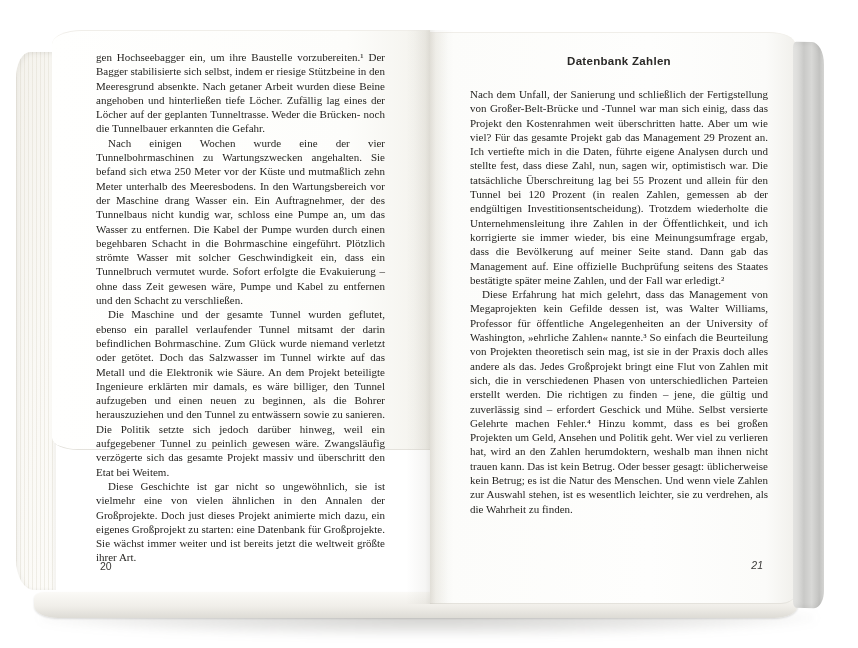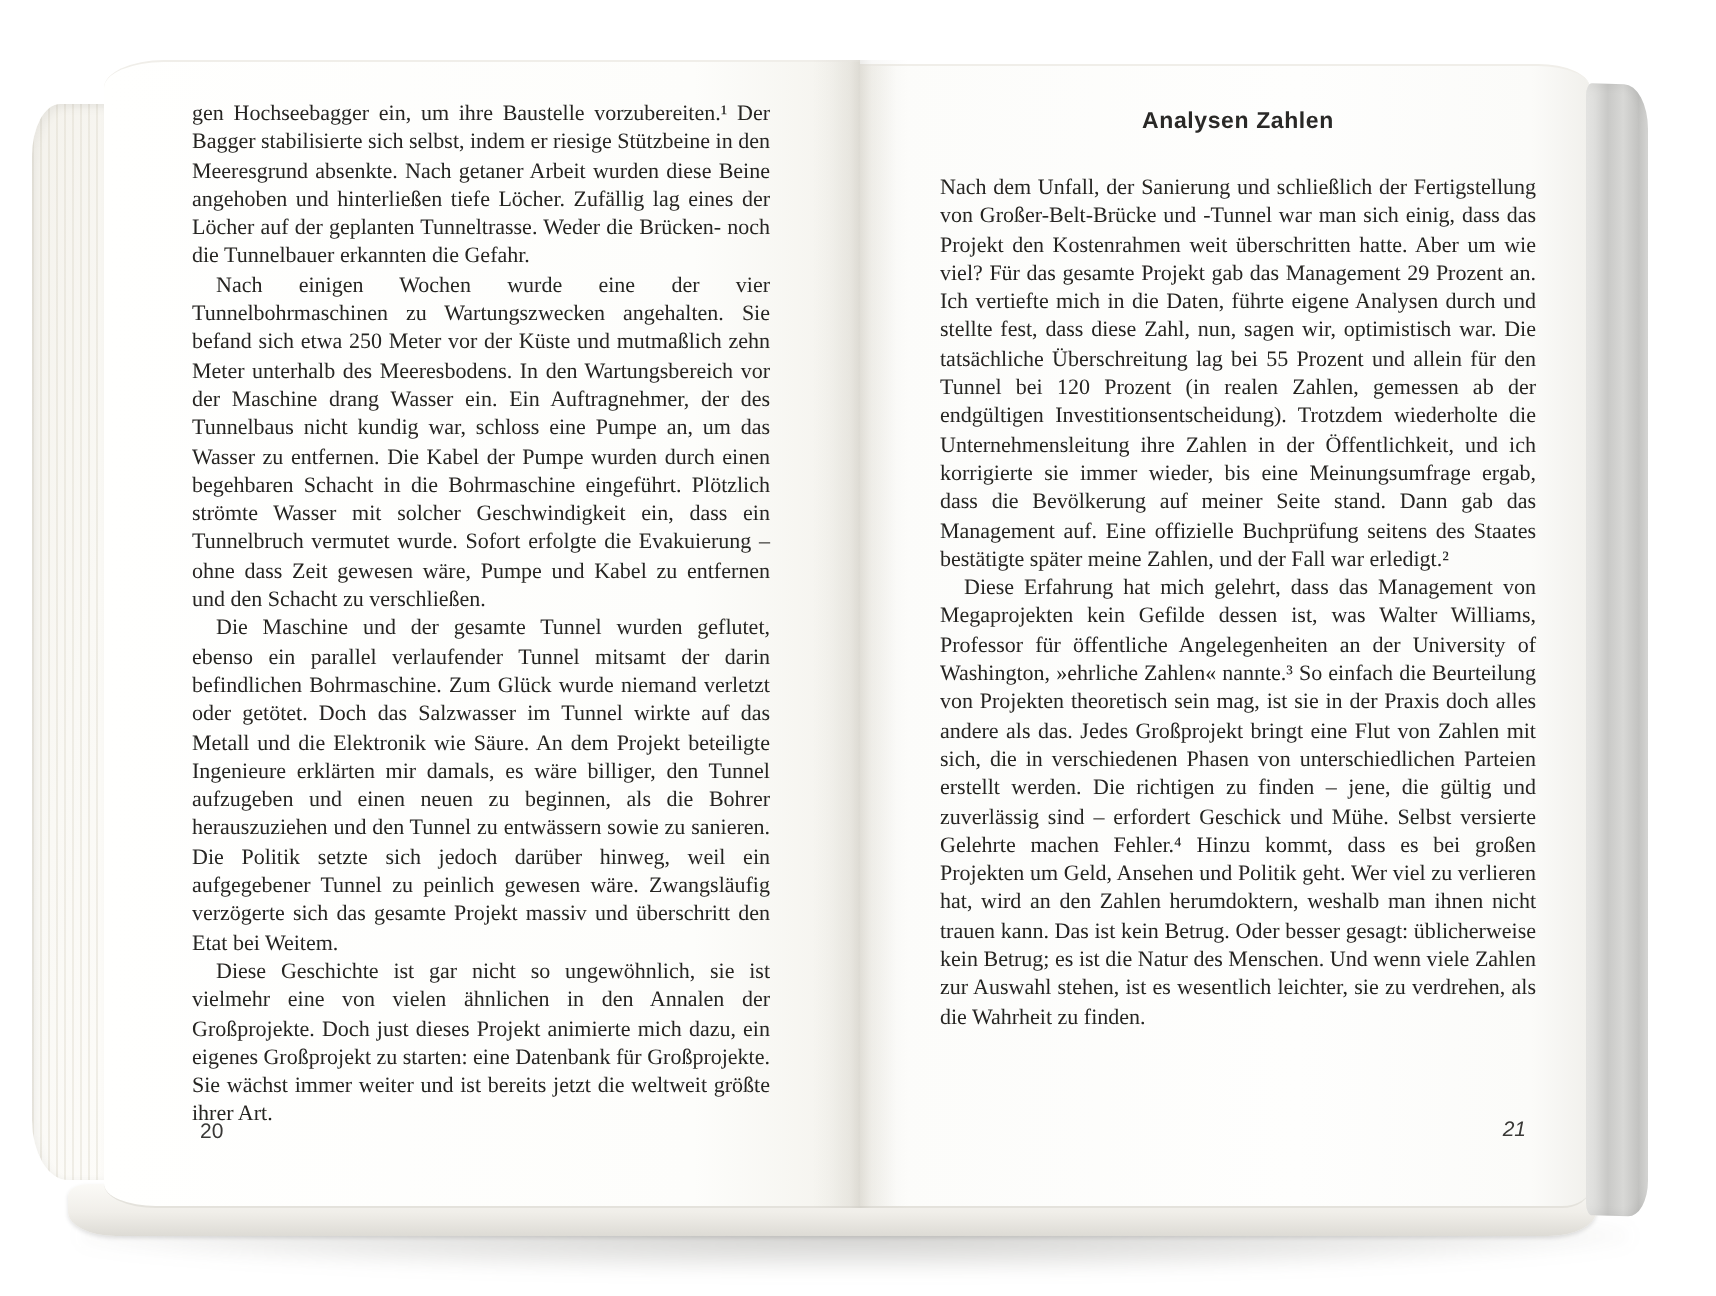--- a/index.html
+++ b/index.html
@@ -53,21 +53,21 @@
   }
   
   .page {
     position: absolute;
     box-sizing: border-box;
   }
   .page-left {
     left: 52px;
     top: 30px;
     width: 378px;
-    height: 574px;
+    height: 420px;
     background: linear-gradient(to right, #fffffe 0%, #fdfdfb 78%, #f5f4ef 96%, #edebe5 100%);
     border-top-left-radius: 30px 14px;
     border-bottom-left-radius: 26px 12px;
     border-top: 1px solid #f0eee9;
     border-bottom: 1px solid #e4e2dc;
   }
   .page-right {
     left: 430px;
     top: 32px;
     width: 365px;
@@ -179,21 +179,21 @@
 
         <p class="indent">Die Maschine und der gesamte Tunnel wurden geflutet, ebenso ein parallel verlaufender Tunnel mitsamt der darin befindlichen Bohrmaschine. Zum Glück wurde niemand verletzt oder getötet. Doch das Salzwasser im Tunnel wirkte auf das Metall und die Elektronik wie Säure. An dem Projekt beteiligte Ingenieure erklärten mir damals, es wäre billiger, den Tunnel aufzugeben und einen neuen zu beginnen, als die Bohrer herauszuziehen und den Tunnel zu entwässern sowie zu sanieren. Die Politik setzte sich jedoch darüber hinweg, weil ein aufgegebener Tunnel zu peinlich gewesen wäre. Zwangsläufig verzögerte sich das gesamte Projekt massiv und überschritt den Etat bei Weitem.</p>
 
         <p class="indent">Diese Geschichte ist gar nicht so ungewöhnlich, sie ist vielmehr eine von vielen ähnlichen in den Annalen der Großprojekte. Doch just dieses Projekt animierte mich dazu, ein eigenes Großprojekt zu starten: eine Datenbank für Großprojekte. Sie wächst immer weiter und ist bereits jetzt die weltweit größte ihrer Art.</p>
 
       </div>
     <div class="pagenum pagenum-left">20</div>
   </div>
 
   <div class="page page-right">
-    <div class="running-header">Analysen Zahlen</div>
+    <div class="running-header">Datenbank Zahlen</div>
     <div class="text-col text-col-right">
 
         <p>Nach dem Unfall, der Sanierung und schließlich der Fertigstellung von Großer-Belt-Brücke und -Tunnel war man sich einig, dass das Projekt den Kostenrahmen weit überschritten hatte. Aber um wie viel? Für das gesamte Projekt gab das Management 29 Prozent an. Ich vertiefte mich in die Daten, führte eigene Analysen durch und stellte fest, dass diese Zahl, nun, sagen wir, optimistisch war. Die tatsächliche Überschreitung lag bei 55 Prozent und allein für den Tunnel bei 120 Prozent (in realen Zahlen, gemessen ab der endgültigen Investitionsentscheidung). Trotzdem wiederholte die Unternehmensleitung ihre Zahlen in der Öffentlichkeit, und ich korrigierte sie immer wieder, bis eine Meinungsumfrage ergab, dass die Bevölkerung auf meiner Seite stand. Dann gab das Management auf. Eine offizielle Buchprüfung seitens des Staates bestätigte später meine Zahlen, und der Fall war erledigt.²</p>
 
         <p class="indent">Diese Erfahrung hat mich gelehrt, dass das Management von Megaprojekten kein Gefilde dessen ist, was Walter Williams, Professor für öffentliche Angelegenheiten an der University of Washington, »ehrliche Zahlen« nannte.³ So einfach die Beurteilung von Projekten theoretisch sein mag, ist sie in der Praxis doch alles andere als das. Jedes Großprojekt bringt eine Flut von Zahlen mit sich, die in verschiedenen Phasen von unterschiedlichen Parteien erstellt werden. Die richtigen zu finden – jene, die gültig und zuverlässig sind – erfordert Geschick und Mühe. Selbst versierte Gelehrte machen Fehler.⁴ Hinzu kommt, dass es bei großen Projekten um Geld, Ansehen und Politik geht. Wer viel zu verlieren hat, wird an den Zahlen herumdoktern, weshalb man ihnen nicht trauen kann. Das ist kein Betrug. Oder besser gesagt: üblicherweise kein Betrug; es ist die Natur des Menschen. Und wenn viele Zahlen zur Auswahl stehen, ist es wesentlich leichter, sie zu verdrehen, als die Wahrheit zu finden.</p>
 
       </div>
     <div class="pagenum pagenum-right">21</div>
   </div>
 

